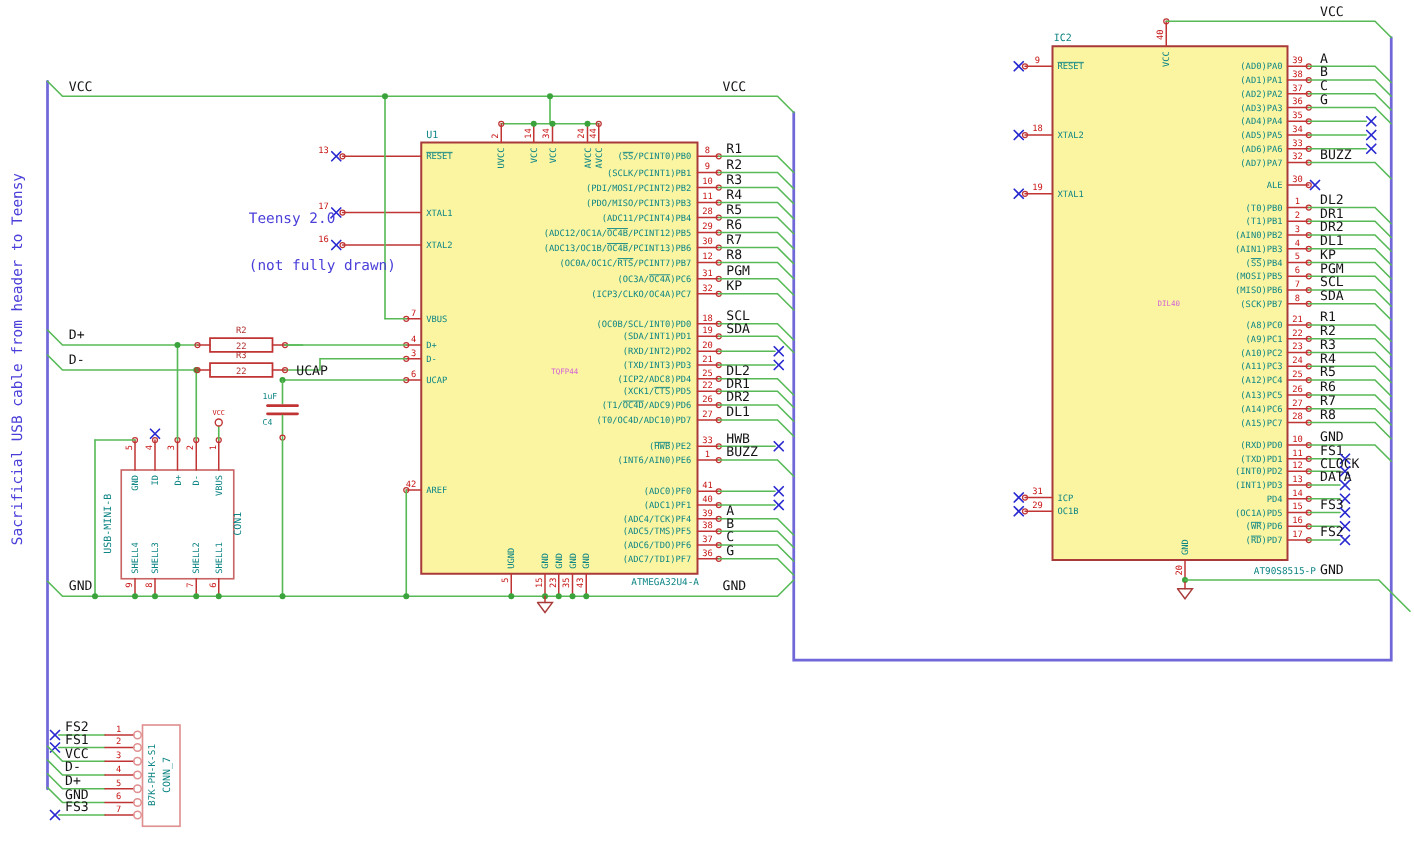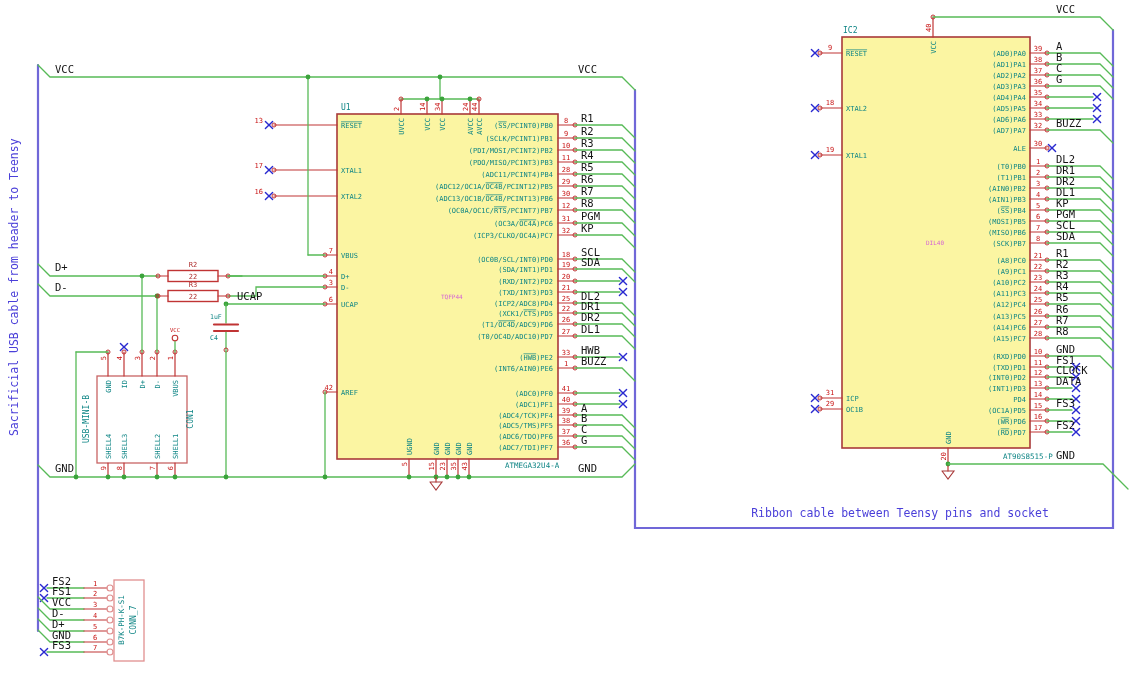--- a/index.html
+++ b/index.html
@@ -663,14 +663,17 @@
       <text x="578" y="73" fill="#141414" font-size="10.5" text-anchor="start"><tspan>VCC</tspan></text>
       <text x="1056" y="13" fill="#141414" font-size="10.5" text-anchor="start"><tspan>VCC</tspan></text>
       <text x="55" y="472" fill="#141414" font-size="10.5" text-anchor="start"><tspan>GND</tspan></text>
       <text x="578" y="472" fill="#141414" font-size="10.5" text-anchor="start"><tspan>GND</tspan></text>
       <text x="1056" y="459" fill="#141414" font-size="10.5" text-anchor="start"><tspan>GND</tspan></text>
       <text x="55" y="271" fill="#141414" font-size="10.5" text-anchor="start"><tspan>D+</tspan></text>
       <text x="55" y="291" fill="#141414" font-size="10.5" text-anchor="start"><tspan>D-</tspan></text>
       <text x="237" y="300" fill="#141414" font-size="10.5" text-anchor="start"><tspan>UCAP</tspan></text>
     </svg>
   <div class="note" id="note-usb" style="color: rgb(74, 63, 217);">Sacrificial USB cable from header to Teensy</div>
-  <div class="note" id="note-ribbon" style="color: rgb(74, 63, 217);">Ribbon cable between Teensy pins and socket</div>
+  <div class="note" id="note-teensy" style="color: rgb(74, 63, 217);">
+    <div>Teensy 2.0</div>
+    <div>(not fully drawn)</div>
+  </div>
 </div>
 
 </body></html>

